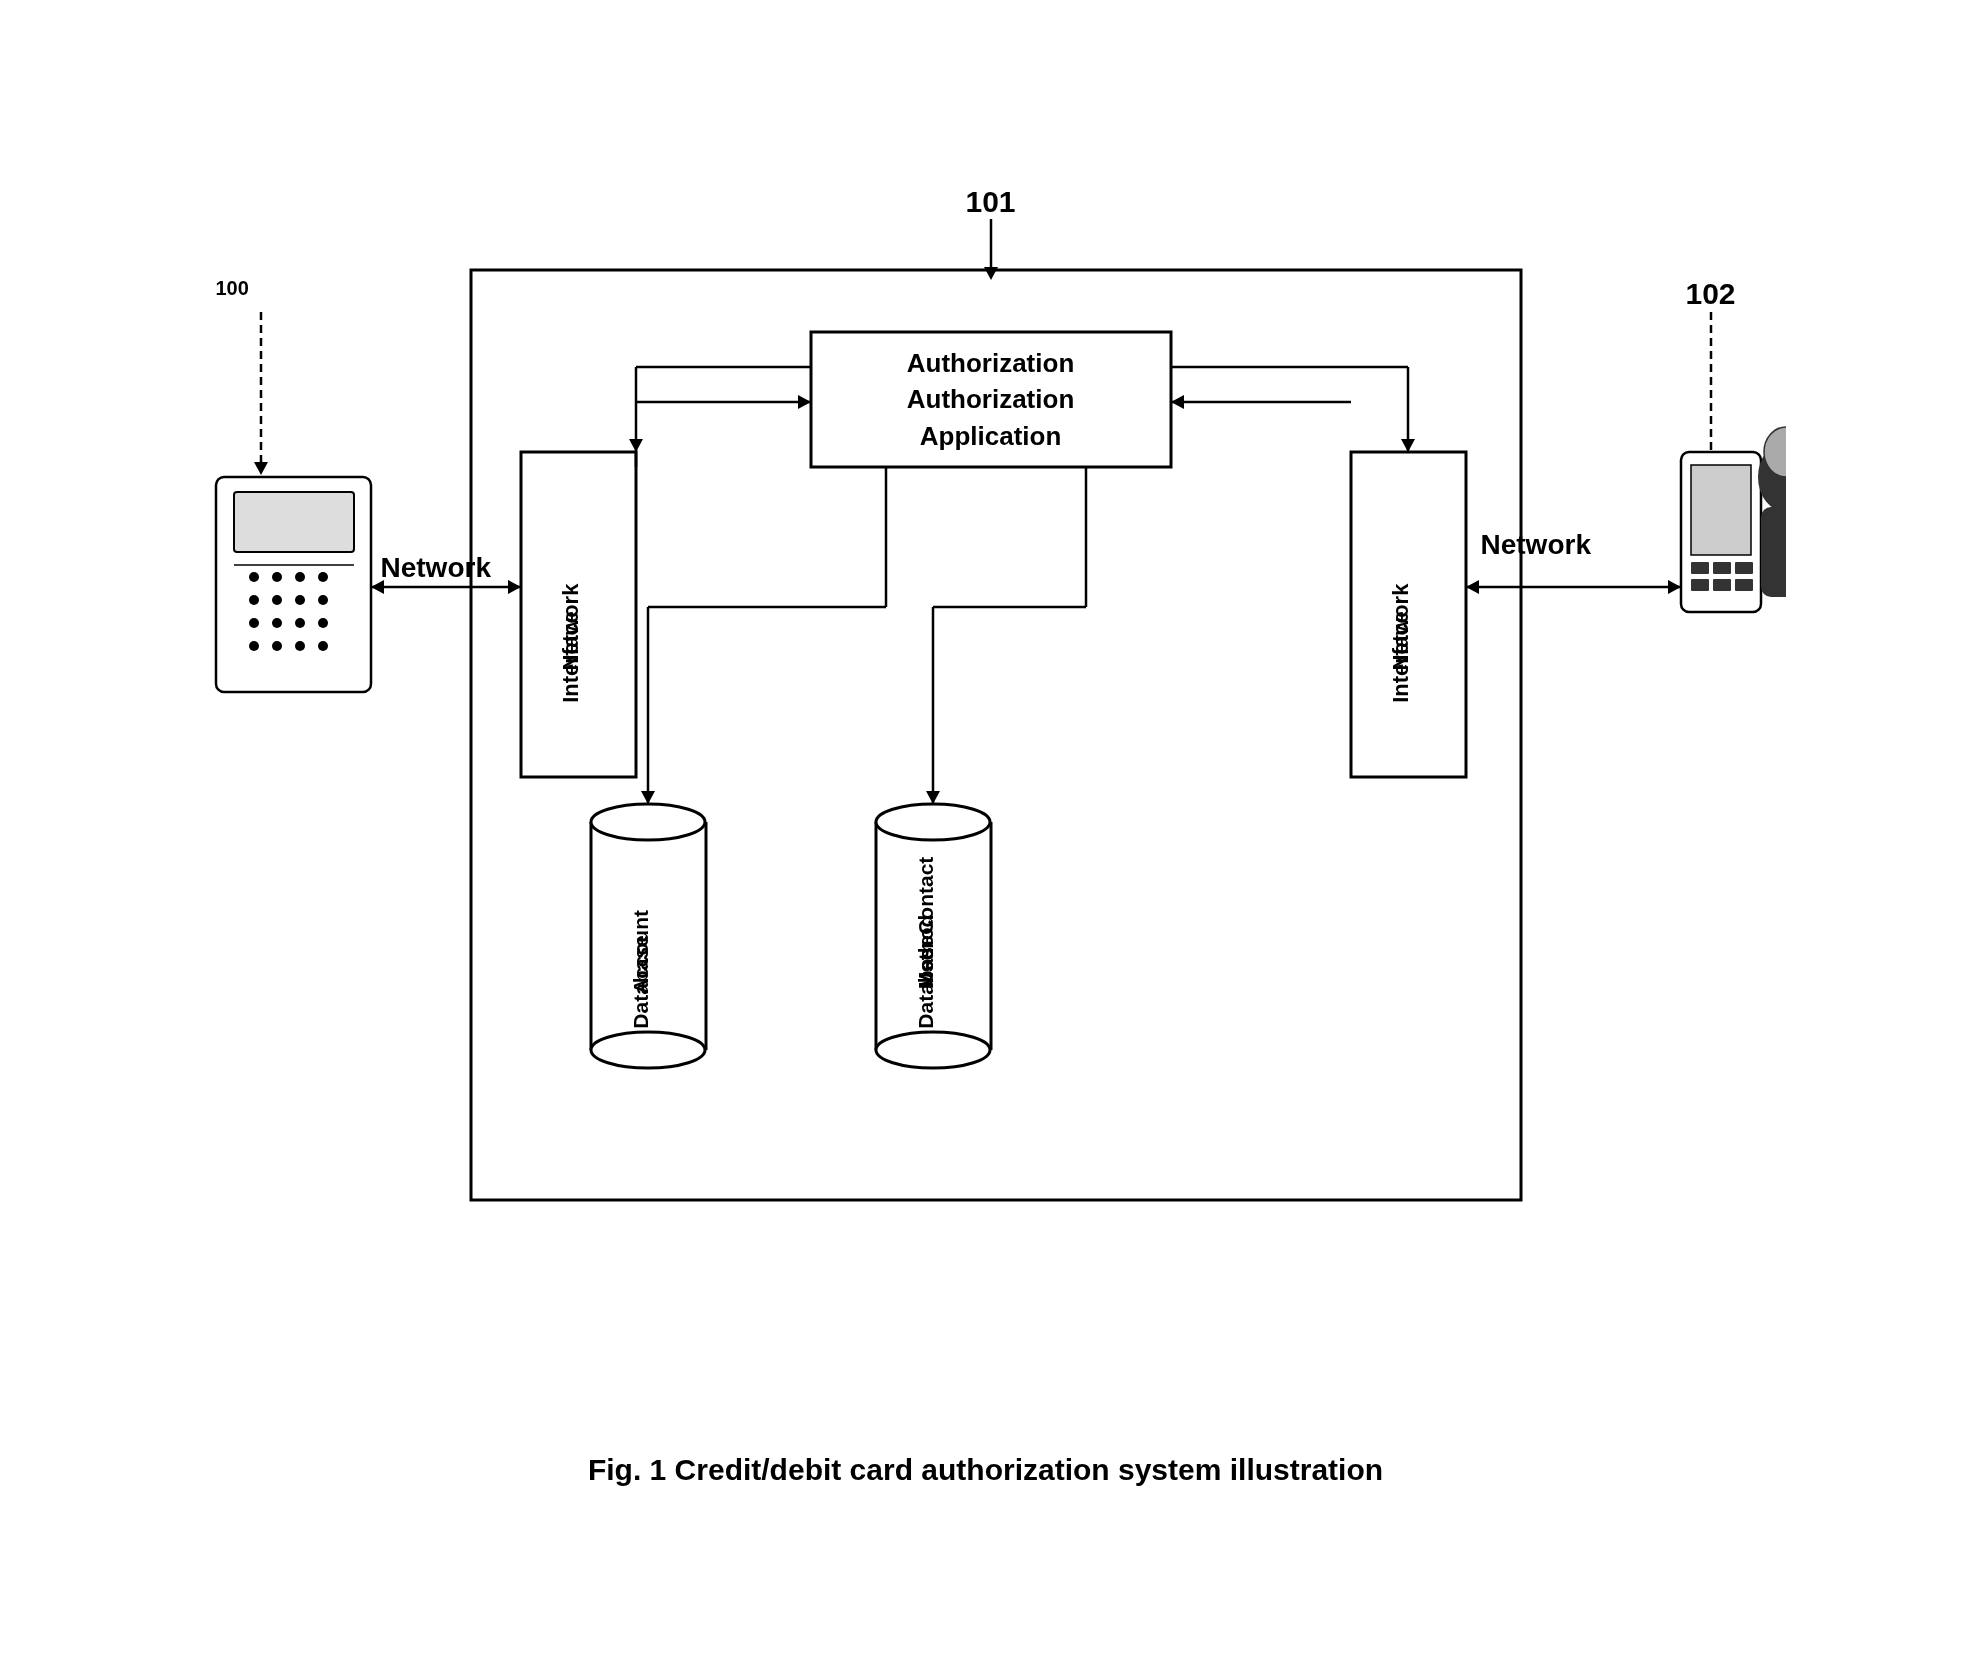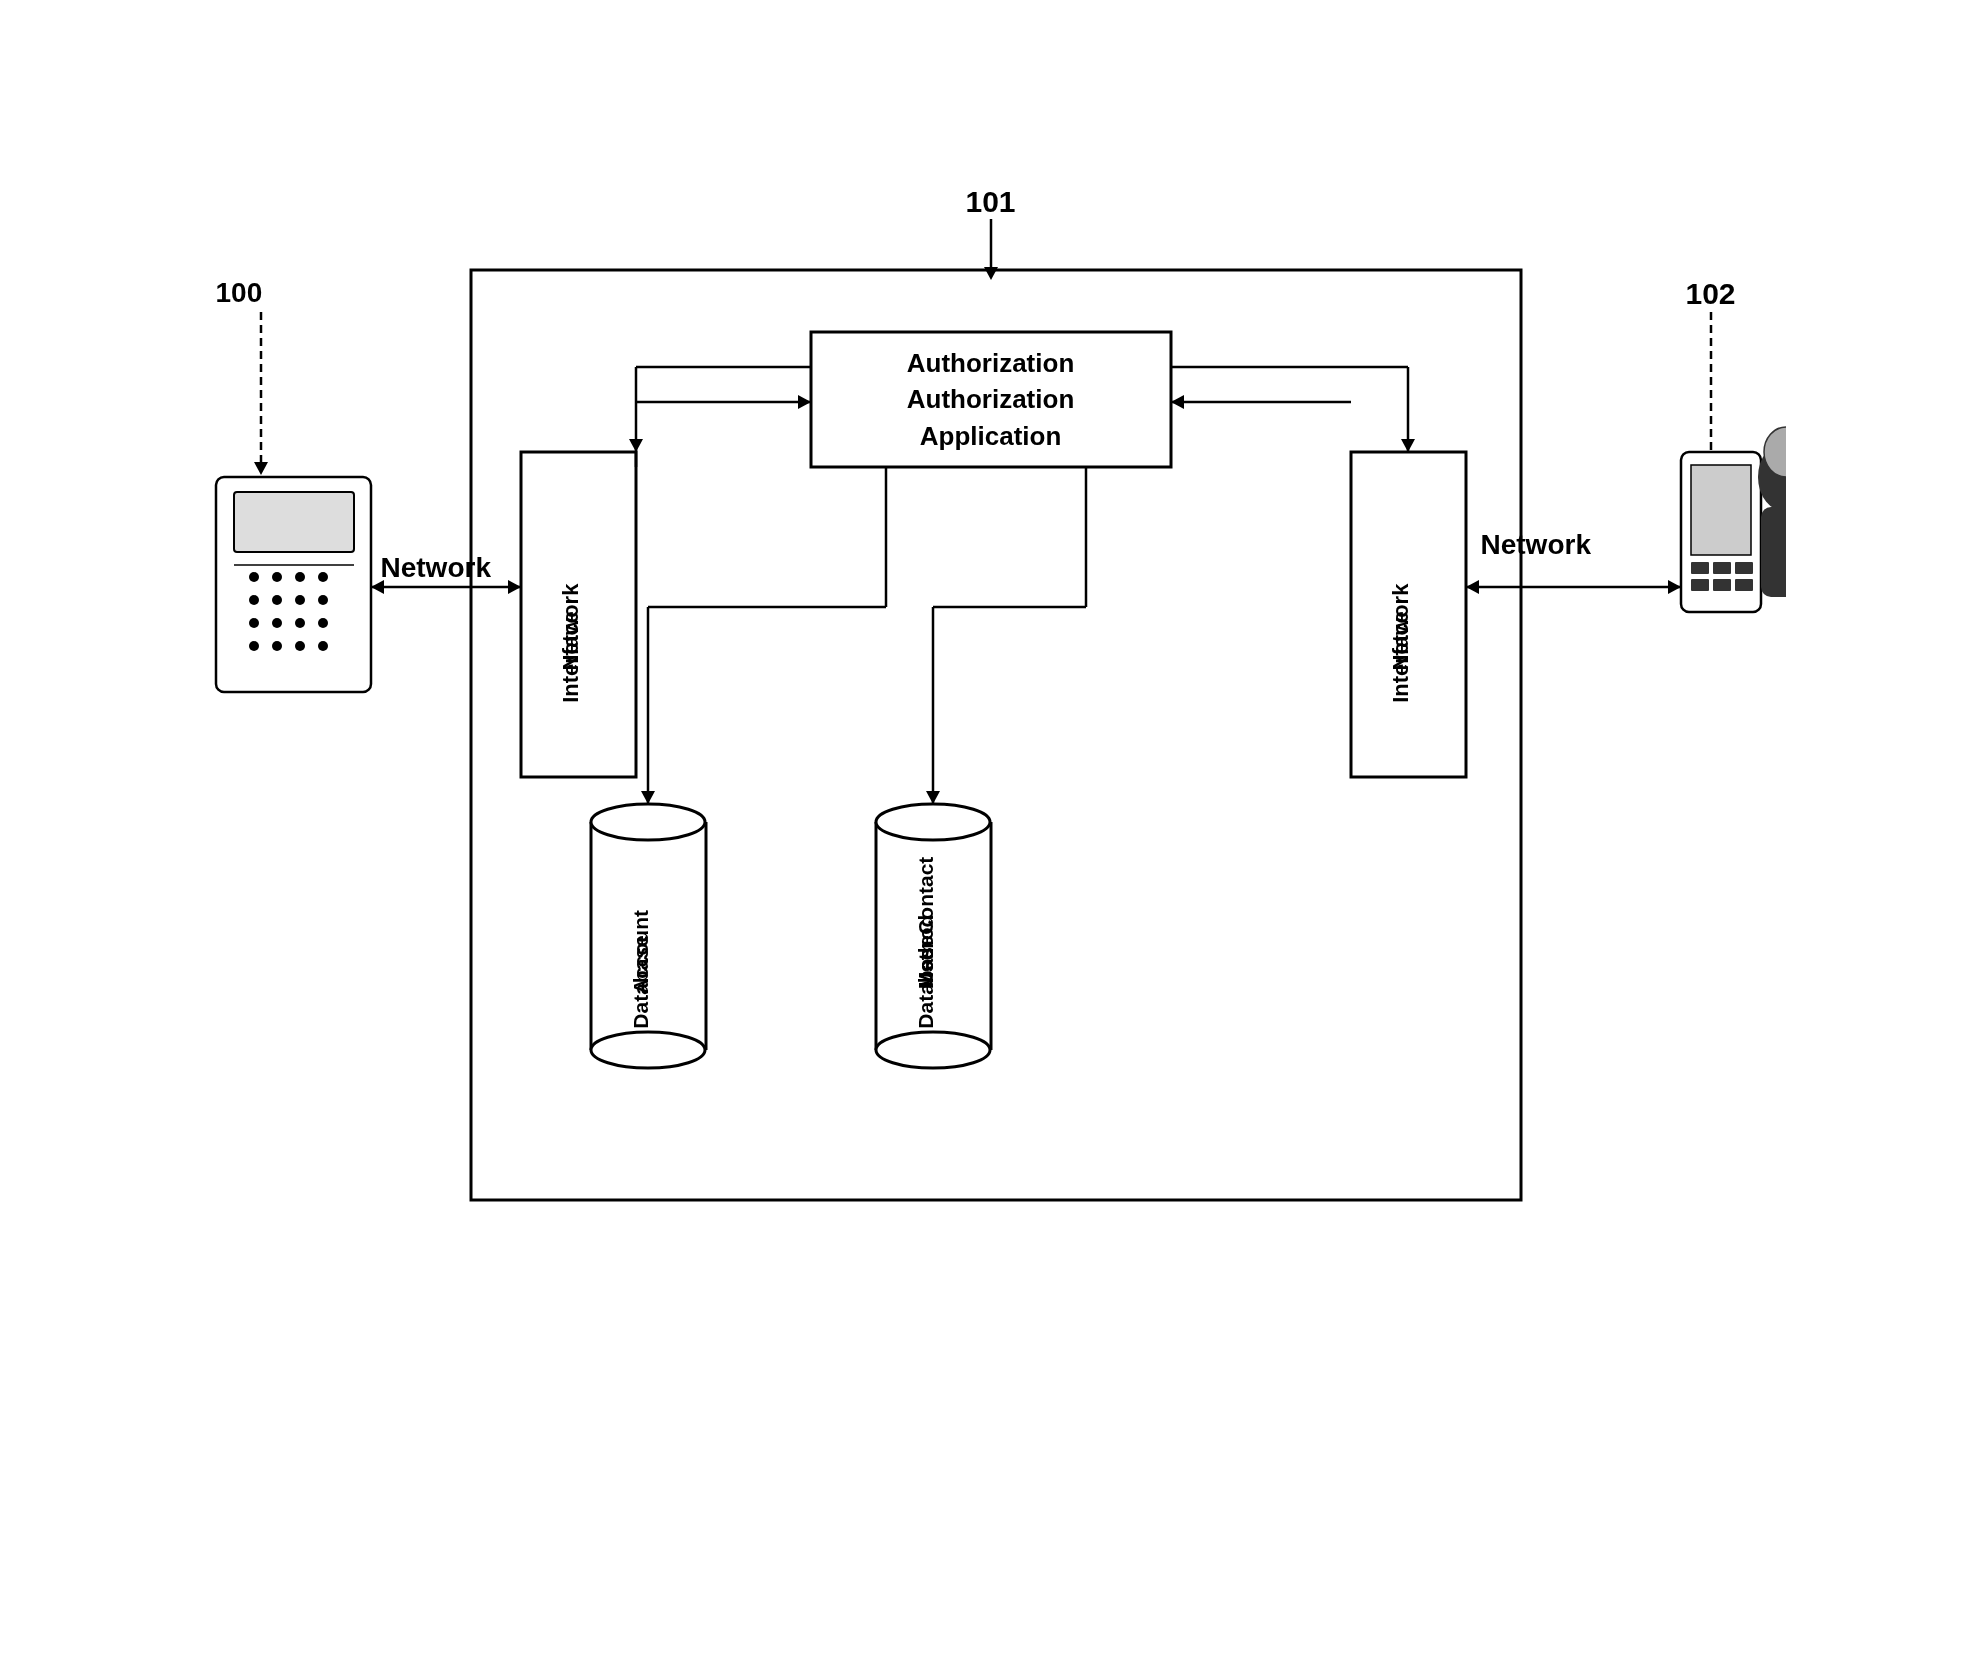--- a/index.html
+++ b/index.html
@@ -185,32 +185,33 @@
       <text x="462" y="825" transform="rotate(-90, 462, 825)" font-size="21" font-weight="bold" text-anchor="middle" font-family="Arial">Database</text>
 
       <text x="747" y="765" transform="rotate(-90, 747, 765)" font-size="21" font-weight="bold" text-anchor="middle" font-family="Arial">User Contact</text>
       <text x="747" y="795" transform="rotate(-90, 747, 795)" font-size="21" font-weight="bold" text-anchor="middle" font-family="Arial">Method</text>
       <text x="747" y="825" transform="rotate(-90, 747, 825)" font-size="21" font-weight="bold" text-anchor="middle" font-family="Arial">Database</text>
 
     </svg>
 
     <div class="label-101" style="position:absolute; left:780px; top:18px; font-size:30px; font-weight:bold;margin-top:10px;">101</div>
 
-    <div style="position:absolute; left:30px; top:120px; font-size:28px; font-weight:bold;">100</div>
+    <div style="position:absolute; left:30px; top:120px; font-size:20px; font-weight:bold;">100</div>
 
     <div style="position:absolute; left:1500px; top:120px; font-size:30px; font-weight:bold;text-align:right;">102</div>
 
     <div style="position:absolute; left:625px; top:175px; width:360px; height:135px; display:flex; align-items:center; justify-content:center; text-align:center; font-size:26px; font-weight:bold; line-height:1.3; z-index:10; pointer-events:none;">
       <span>Authorization</span>
     </div>
 
     <div style="position:absolute; left:195px; top:395px; font-size:28px; font-weight:bold;">Network</div>
 
     <div style="position:absolute; left:1295px; top:372px; font-size:28px; font-weight:bold;">Network</div>
 
+    <div class="figure-caption" style="position:absolute; bottom:20px; left:50%; transform:translateX(-50%); font-size:30px; font-weight:bold; text-align:center; white-space:nowrap;">Fig. 1 Credit/debit card authorization system illustration</div>
 
     <div style="position:absolute; left:625px; top:175px; width:360px; height:135px; display:flex; flex-direction:column; align-items:center; justify-content:center; text-align:center; font-size:26px; font-weight:bold; line-height:1.4; z-index:5; pointer-events:none;">
       <span>Authorization</span>
         <br>
       <span>Application</span>
     </div>
 
   </div>
 </div>
 

